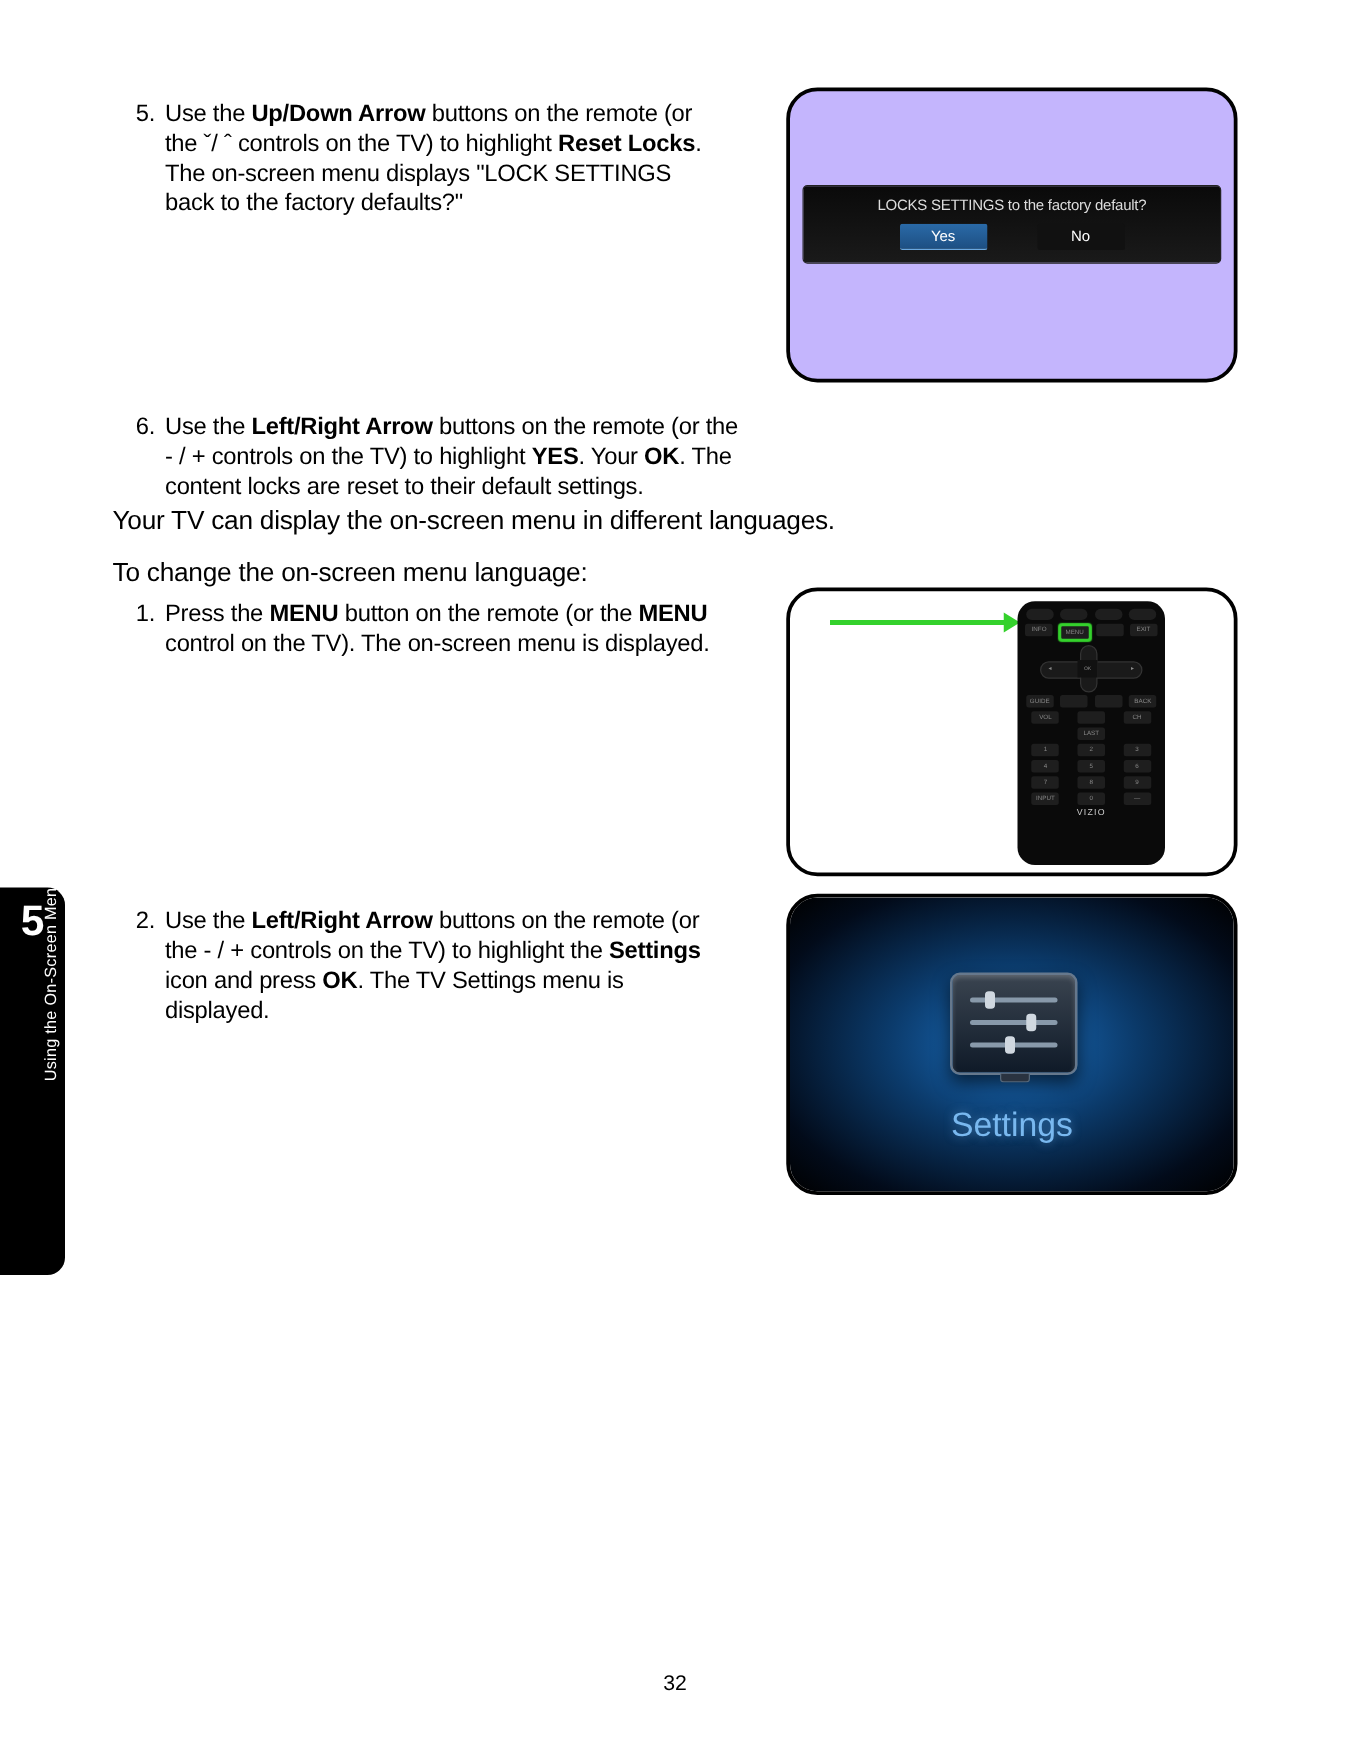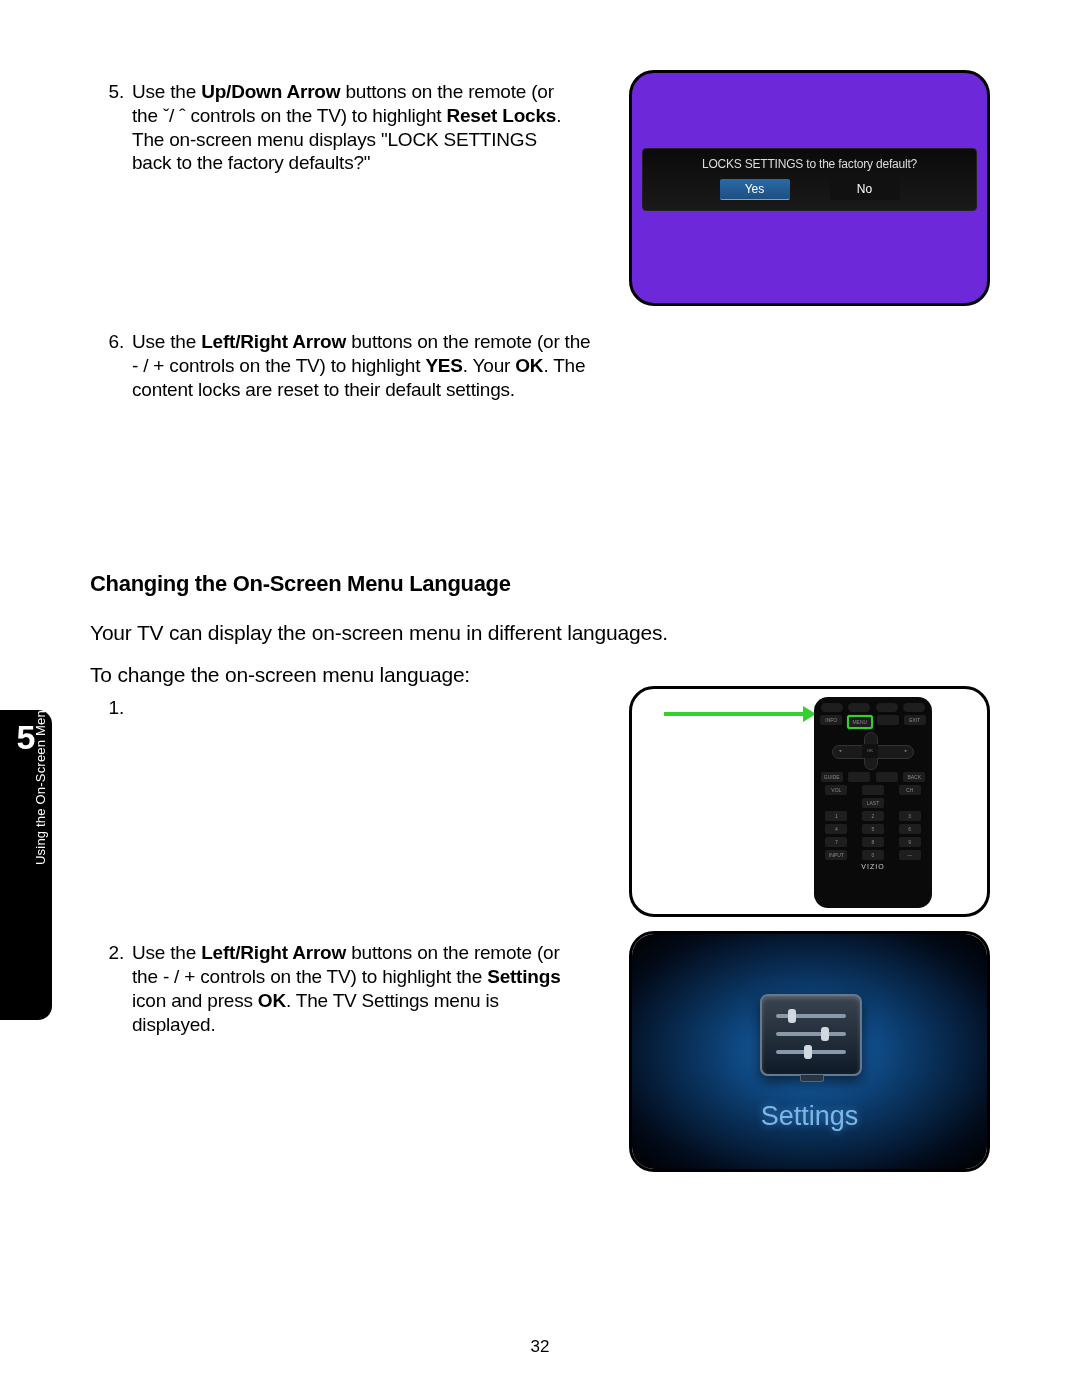--- a/index.html
+++ b/index.html
@@ -39,21 +39,21 @@
   }
   .bold { font-weight: bold; }
   .figure-box {
     width: 355px;
     height: 230px;
     border: 3px solid #000;
     border-radius: 25px;
     position: absolute;
     right: 0;
     top: -10px;
-    background: #6d28d9;
+    background: #c4b5fd;
     overflow: hidden;
   }
   .tv-dialog {
     position: absolute;
     left: 10px;
     right: 10px;
     top: 75px;
     background: linear-gradient(#0a0a0a, #1a1a1a);
     border-radius: 4px;
     padding: 8px 4px 10px 4px;
@@ -337,28 +337,30 @@
 
   <ol class="steps">
     <li>
       <span class="num">6.</span>
       <span class="txt" style="max-width:460px;">
         <span>Use the </span><span class="bold">Left/Right Arrow</span><span> buttons on the remote (or the - / + controls on the TV) to highlight </span><span class="bold">YES</span><span>. Your </span><span class="bold">OK</span><span>. The content locks are reset to their default settings.</span>
       </span>
     </li>
   </ol>
 
-  <div class="section-heading">Changing the On-Screen Menu Language</div>
   <div class="intro">Your TV can display the on-screen menu in different languages.</div>
   <div class="intro" style="margin-bottom:6px;">To change the on-screen menu language:</div>
 
   <div class="step-block" style="min-height:245px;">
     <ol class="steps">
       <li>
         <span class="num">1.</span>
+        <span class="txt" style="max-width:450px;">
+          <span>Press the </span><span class="bold">MENU</span><span> button on the remote (or the </span><span class="bold">MENU</span><span> control on the TV). The on-screen menu is displayed.</span>
+        </span>
       </li>
     </ol>
 
     <div class="figure-remote" style="top:-10px;">
       <div class="green-arrow"></div>
       <div class="remote">
         <div class="toprow">
           <div class="rbtn round"></div>
           <div class="rbtn round"></div>
           <div class="rbtn round"></div>

